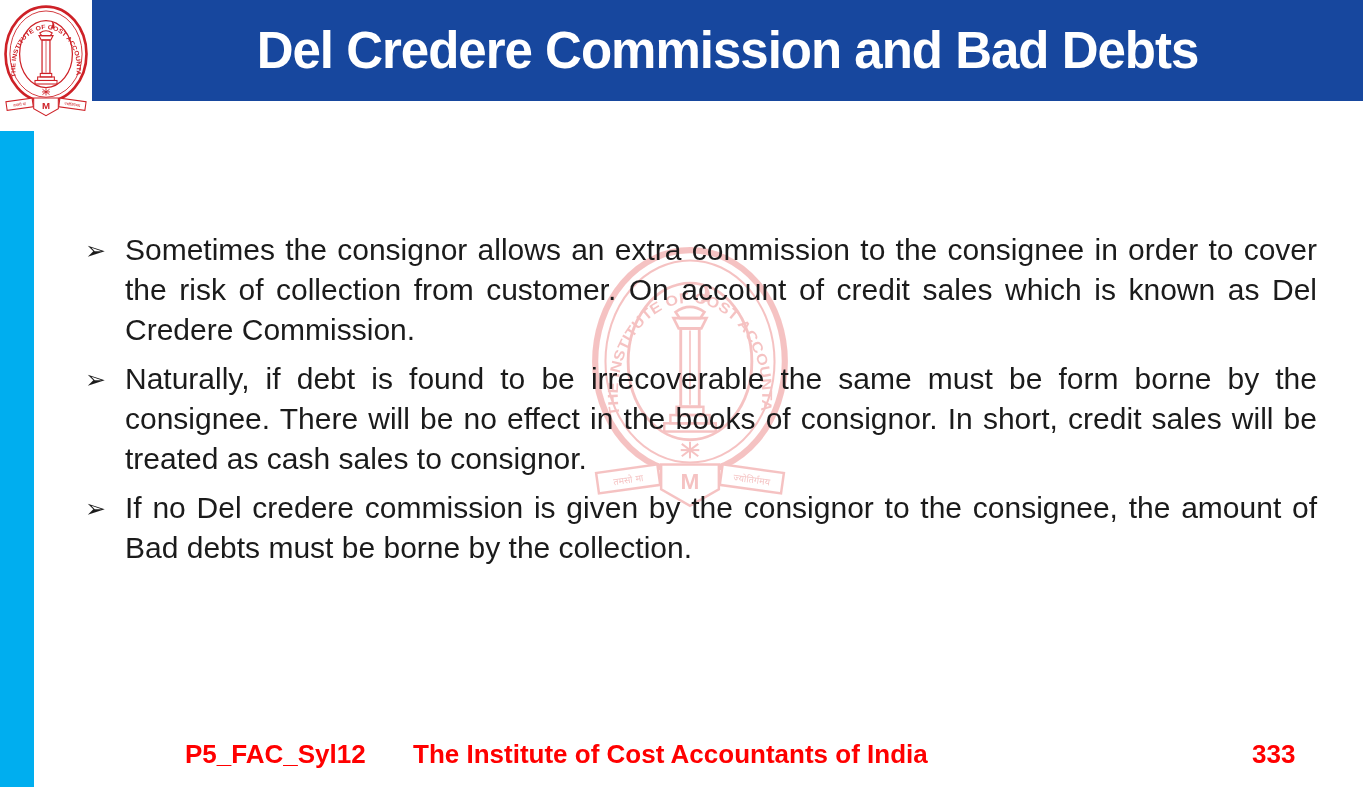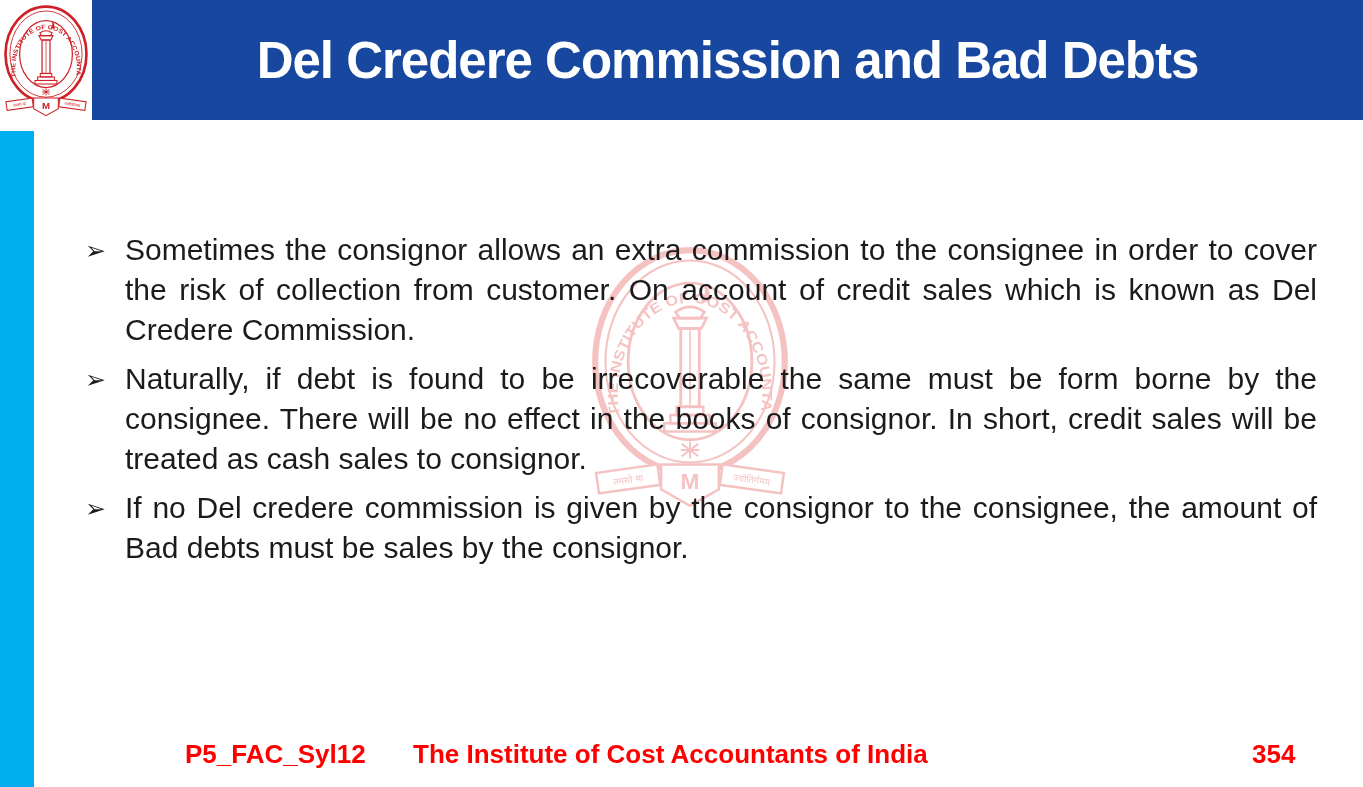--- a/index.html
+++ b/index.html
@@ -5,21 +5,21 @@
   html,body{margin:0;padding:0;background:#ffffff;}
   .slide{
     position:relative;
     width:1363px;height:787px;
     background:#ffffff;
     overflow:hidden;
     font-family:"Liberation Sans","DejaVu Sans",sans-serif;
   }
   
   .header-blue{
-    position:absolute;left:92px;top:0;width:1271px;height:120px;
+    position:absolute;left:92px;top:0;width:1271px;height:101px;
     background:#17479E;
     display:flex;align-items:center;justify-content:center;
   }
   .slide-title{
     color:#ffffff;font-weight:bold;font-size:51px;letter-spacing:-1px;
     white-space:nowrap;
   }
   .logo-box{
     position:absolute;left:0;top:0;width:92px;height:123px;background:#ffffff;
     display:flex;align-items:center;justify-content:center;
@@ -131,21 +131,21 @@
     <div class="bullet-item">
       <span class="bullet-glyph">➢</span>
       <span>Sometimes the consignor allows an extra commission to the consignee in order to cover the risk of collection from customer. On account of credit sales which is known as Del Credere Commission.</span>
     </div>
     <div class="bullet-item">
       <span class="bullet-glyph">➢</span>
       <span>Naturally, if debt is found to be irrecoverable the same must be form borne by the consignee. There will be no effect in the books of consignor. In short, credit sales will be treated as cash sales to consignor.</span>
     </div>
     <div class="bullet-item">
       <span class="bullet-glyph">➢</span>
-      <span>If no Del credere commission is given by the consignor to the consignee, the amount of Bad debts must be sales by the consignor.</span>
+      <span>If no Del credere commission is given by the consignor to the consignee, the amount of Bad debts must be borne by the collection.</span>
     </div>
   </div>
 
   <div class="footer-item footer-left">P5_FAC_Syl12</div>
   <div class="footer-item footer-center">The Institute of Cost Accountants of India</div>
-  <div class="footer-item footer-right">354</div>
+  <div class="footer-item footer-right">333</div>
 
 </div>
 
 </body></html>

